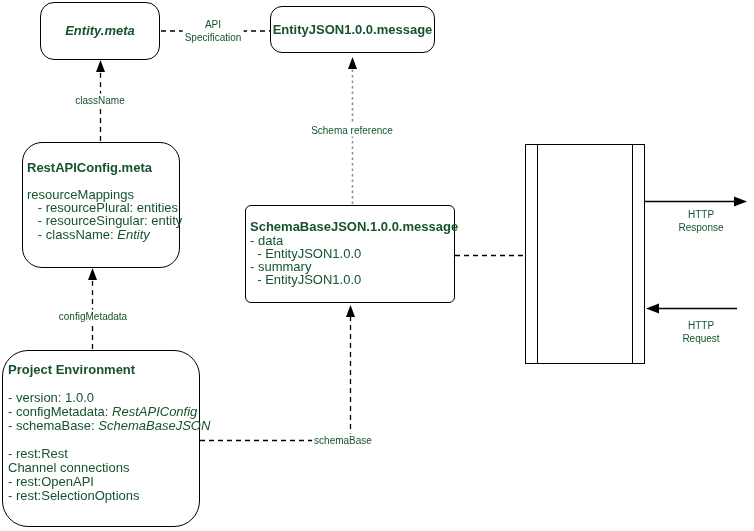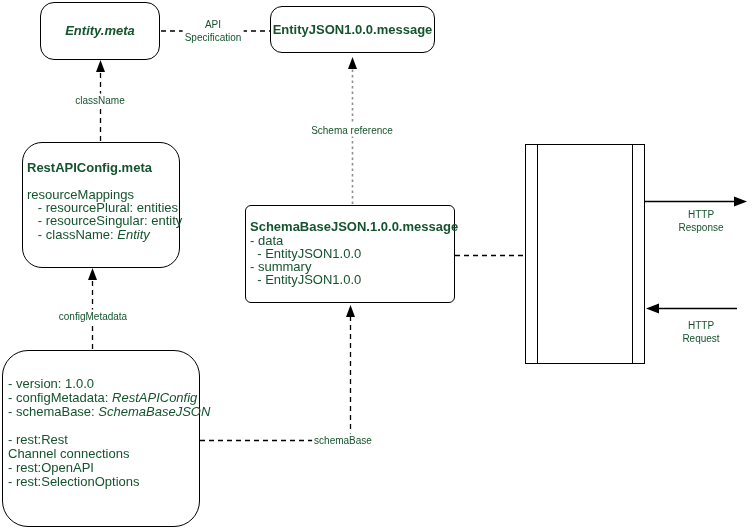--- a/index.html
+++ b/index.html
@@ -116,20 +116,21 @@
 
   <div class="node schema-base-json">
     <div class="node-title">SchemaBaseJSON.1.0.0.message</div>
     <div class="line pre">- data</div>
     <div class="line pre">  - EntityJSON1.0.0</div>
     <div class="line pre">- summary</div>
     <div class="line pre">  - EntityJSON1.0.0</div>
   </div>
 
   <div class="node project-env">
+    <div class="node-title line">Project Environment</div>
     <div class="spacer"></div>
     <div class="line pre">- version: 1.0.0</div>
     <div class="line pre"><span>- configMetadata: </span><span class="it">RestAPIConfig</span></div>
     <div class="line pre"><span>- schemaBase: </span><span class="it">SchemaBaseJSON</span></div>
     <div class="spacer"></div>
     <div class="line pre">- rest:Rest</div>
     <div class="line">Channel connections</div>
     <div class="line pre">- rest:OpenAPI</div>
     <div class="line pre">- rest:SelectionOptions</div>
   </div>

